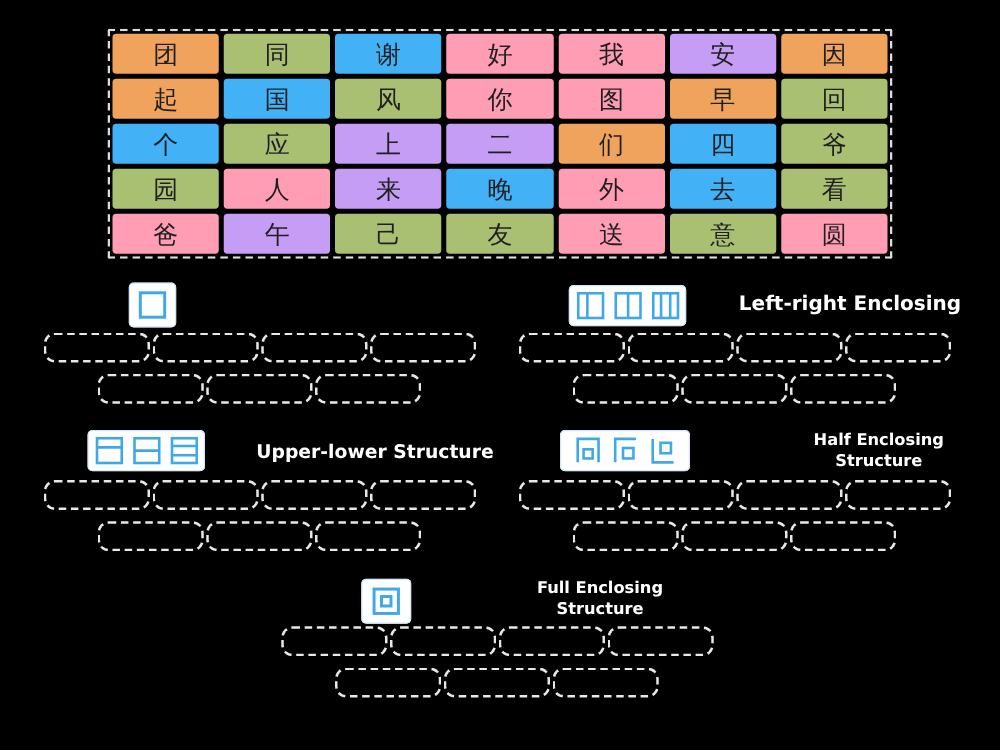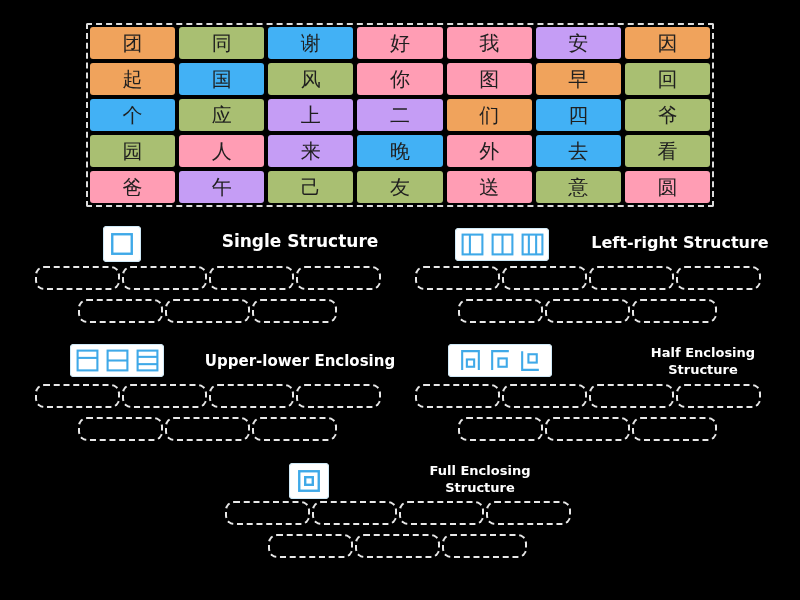--- a/index.html
+++ b/index.html
@@ -100,21 +100,20 @@
         <div class="tile" style="background: rgb(169, 191, 114); color: rgb(31, 31, 31);">意</div>
         <div class="tile" style="background: rgb(255, 157, 180); color: rgb(31, 31, 31);">圆</div>
       </div>
   </div>
 
   <div class="icon-box icon-single" style="color: rgb(63, 169, 232);">
     <svg width="26" height="26" viewBox="0 0 24 24">
         <rect x="3" y="3" width="18" height="18" fill="none" stroke="currentColor" stroke-width="2.2"></rect>
       </svg>
   </div>
-  <div class="group-label label-single" style="color: rgb(255, 255, 255);">Single Structure</div>
   <div class="slot-row row-single-1">
       <div class="slot" style="border-color: rgb(232, 232, 232);"></div>
       <div class="slot" style="border-color: rgb(232, 232, 232);"></div>
       <div class="slot" style="border-color: rgb(232, 232, 232);"></div>
       <div class="slot" style="border-color: rgb(232, 232, 232);"></div>
     </div>
   <div class="slot-row row-single-2">
       <div class="slot" style="border-color: rgb(232, 232, 232);"></div>
       <div class="slot" style="border-color: rgb(232, 232, 232);"></div>
       <div class="slot" style="border-color: rgb(232, 232, 232);"></div>
@@ -128,21 +127,21 @@
     <svg width="25" height="25" viewBox="0 0 24 24" fill="none" stroke="currentColor" stroke-width="2">
         <rect x="2.5" y="2.5" width="19" height="19"></rect>
         <line x1="12" y1="2.5" x2="12" y2="21.5"></line>
       </svg>
     <svg width="25" height="25" viewBox="0 0 24 24" fill="none" stroke="currentColor" stroke-width="2">
         <rect x="2.5" y="2.5" width="19" height="19"></rect>
         <line x1="8.5" y1="2.5" x2="8.5" y2="21.5"></line>
         <line x1="15.5" y1="2.5" x2="15.5" y2="21.5"></line>
       </svg>
   </div>
-  <div class="group-label label-leftright" style="color: rgb(255, 255, 255);">Left-right Structure</div>
+  <div class="group-label label-leftright" style="color: rgb(255, 255, 255);">Left-right Enclosing</div>
   <div class="slot-row row-leftright-1">
       <div class="slot" style="border-color: rgb(232, 232, 232);"></div>
       <div class="slot" style="border-color: rgb(232, 232, 232);"></div>
       <div class="slot" style="border-color: rgb(232, 232, 232);"></div>
       <div class="slot" style="border-color: rgb(232, 232, 232);"></div>
     </div>
   <div class="slot-row row-leftright-2">
       <div class="slot" style="border-color: rgb(232, 232, 232);"></div>
       <div class="slot" style="border-color: rgb(232, 232, 232);"></div>
       <div class="slot" style="border-color: rgb(232, 232, 232);"></div>
@@ -156,21 +155,21 @@
     <svg width="25" height="25" viewBox="0 0 24 24" fill="none" stroke="currentColor" stroke-width="2">
         <rect x="2.5" y="2.5" width="19" height="19"></rect>
         <line x1="2.5" y1="12" x2="21.5" y2="12"></line>
       </svg>
     <svg width="25" height="25" viewBox="0 0 24 24" fill="none" stroke="currentColor" stroke-width="2">
         <rect x="2.5" y="2.5" width="19" height="19"></rect>
         <line x1="2.5" y1="8.5" x2="21.5" y2="8.5"></line>
         <line x1="2.5" y1="15.5" x2="21.5" y2="15.5"></line>
       </svg>
   </div>
-  <div class="group-label label-upperlower" style="color: rgb(255, 255, 255);">Upper-lower Enclosing</div>
+  <div class="group-label label-upperlower" style="color: rgb(255, 255, 255);">Upper-lower Structure</div>
   <div class="slot-row row-upperlower-1">
       <div class="slot" style="border-color: rgb(232, 232, 232);"></div>
       <div class="slot" style="border-color: rgb(232, 232, 232);"></div>
       <div class="slot" style="border-color: rgb(232, 232, 232);"></div>
       <div class="slot" style="border-color: rgb(232, 232, 232);"></div>
     </div>
   <div class="slot-row row-upperlower-2">
       <div class="slot" style="border-color: rgb(232, 232, 232);"></div>
       <div class="slot" style="border-color: rgb(232, 232, 232);"></div>
       <div class="slot" style="border-color: rgb(232, 232, 232);"></div>

